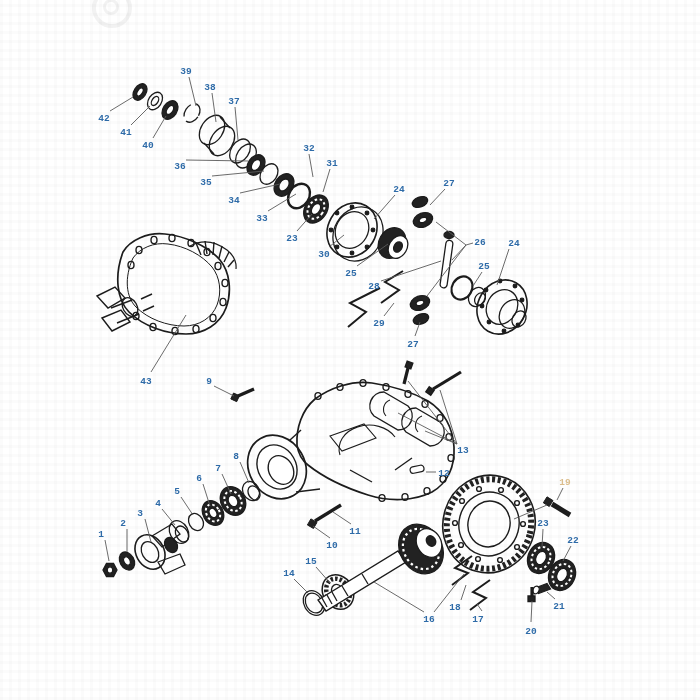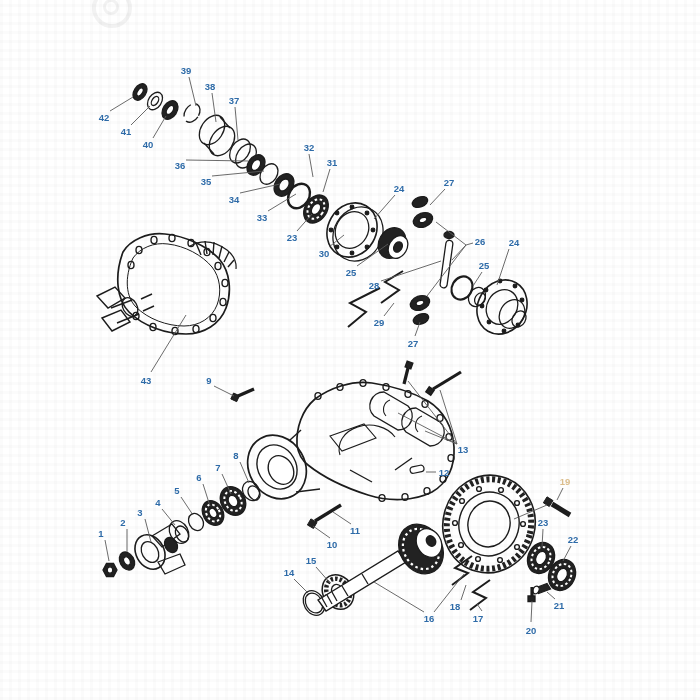--- a/index.html
+++ b/index.html
@@ -1,17 +1,17 @@
 <!DOCTYPE html>
 <html><head>
 <meta charset="utf-8">
 <style>
   html,body{margin:0;padding:0;background:#fff;}
   .stage{width:700px;height:700px;position:relative;background:#ffffff;overflow:hidden;
-         font-family:Liberation Sans, sans-serif;}
+         font-family:Liberation Mono, monospace;}
   
   .stage::before{content:"";position:absolute;inset:0;pointer-events:none;
     background-image:
       repeating-linear-gradient(0deg, rgba(0,0,0,0.016) 0 3px, transparent 3px 9px),
       repeating-linear-gradient(90deg, rgba(0,0,0,0.016) 0 3px, transparent 3px 9px);}
   .wm-logo{position:absolute;left:92px;top:-12px;width:32px;height:32px;border-radius:50%;
     border:4px solid rgba(0,0,0,0.05);}
   .wm-logo::after{content:"";position:absolute;left:7px;top:7px;width:10px;height:10px;
     border-radius:50%;border:3px solid rgba(0,0,0,0.05);}
   svg{position:absolute;left:0;top:0;}

